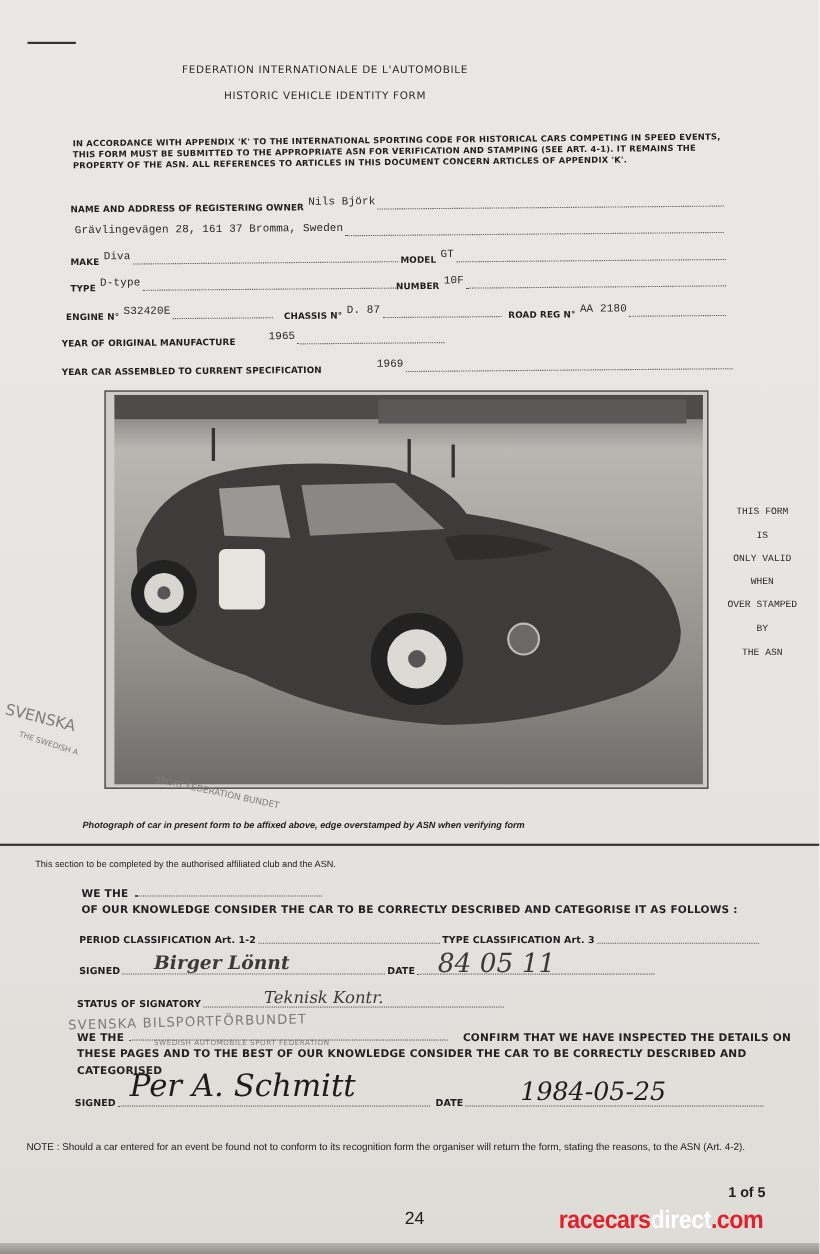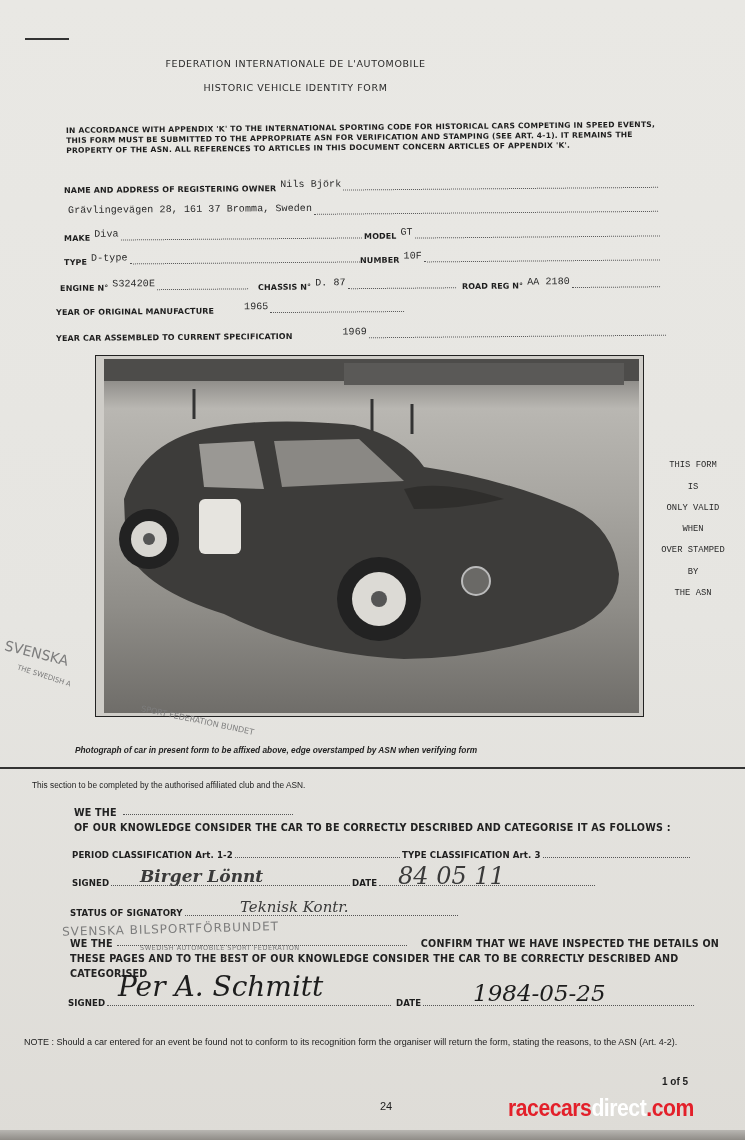--- a/index.html
+++ b/index.html
@@ -22,22 +22,22 @@
   .photo-inner { position:absolute; left:8px; top:3px; right:4px; bottom:3px;
     background: linear-gradient(180deg,#6c6b69 0%,#9a9894 8%,#b9b7b2 14%,#a8a6a1 40%,#8f8d88 70%,#6f6d69 100%); }
   .side-note { left:648px; width:90px; text-align:center; font-size:8.8px; color:#2a2a2a; font-family:Liberation Mono, monospace; }
   .stamp { color:#7d7d7d; font-family:"DejaVu Sans", sans-serif; }
   .caption { left:75px; top:745px; font-size:8.3px; font-style:italic; font-weight:bold; color:#222; }
   .hr { left:0; top:767px; width:745px; height:1.5px; background:#333; }
   .sec-note { left:32px; top:780px; font-size:8.3px; color:#222; }
   .para { font-size:9.6px; font-weight:bold; color:#222; font-family:"DejaVu Sans", sans-serif; letter-spacing:0.2px; white-space:nowrap;margin-left:44px; }
   .sig { font-family:"DejaVu Serif", serif; font-style:italic; color:#3a3a3a; }
   .note { left:24px; top:1035px; width:690px; font-size:9px; line-height:15px; color:#222; }
-  .page-of { left:662px; top:1076px; font-size:10px; font-weight:bold; }
-  .page-num { left:368px; top:1100px; font-size:11px;margin-left:12px; }
+  .page-of { left:662px; top:1076px; font-size:13px; font-weight:bold; }
+  .page-num { left:368px; top:1100px; font-size:16px; }
   .brand { left:508px; top:1095px; font-size:23px; font-weight:bold; letter-spacing:-0.5px; font-family:"Liberation Sans", sans-serif; transform:scaleX(0.92); transform-origin:left top; }
   .brand .r { color:#e3202a; }
   .brand .w { color:#ffffff; }
   .table-edge { left:0; top:1130px; width:745px; height:10px; background:linear-gradient(180deg,#b8b6b2,#8f8c87); }
 </style>
 </head>
 <body>
 
 <div class="abs dash-mark"></div>
 

